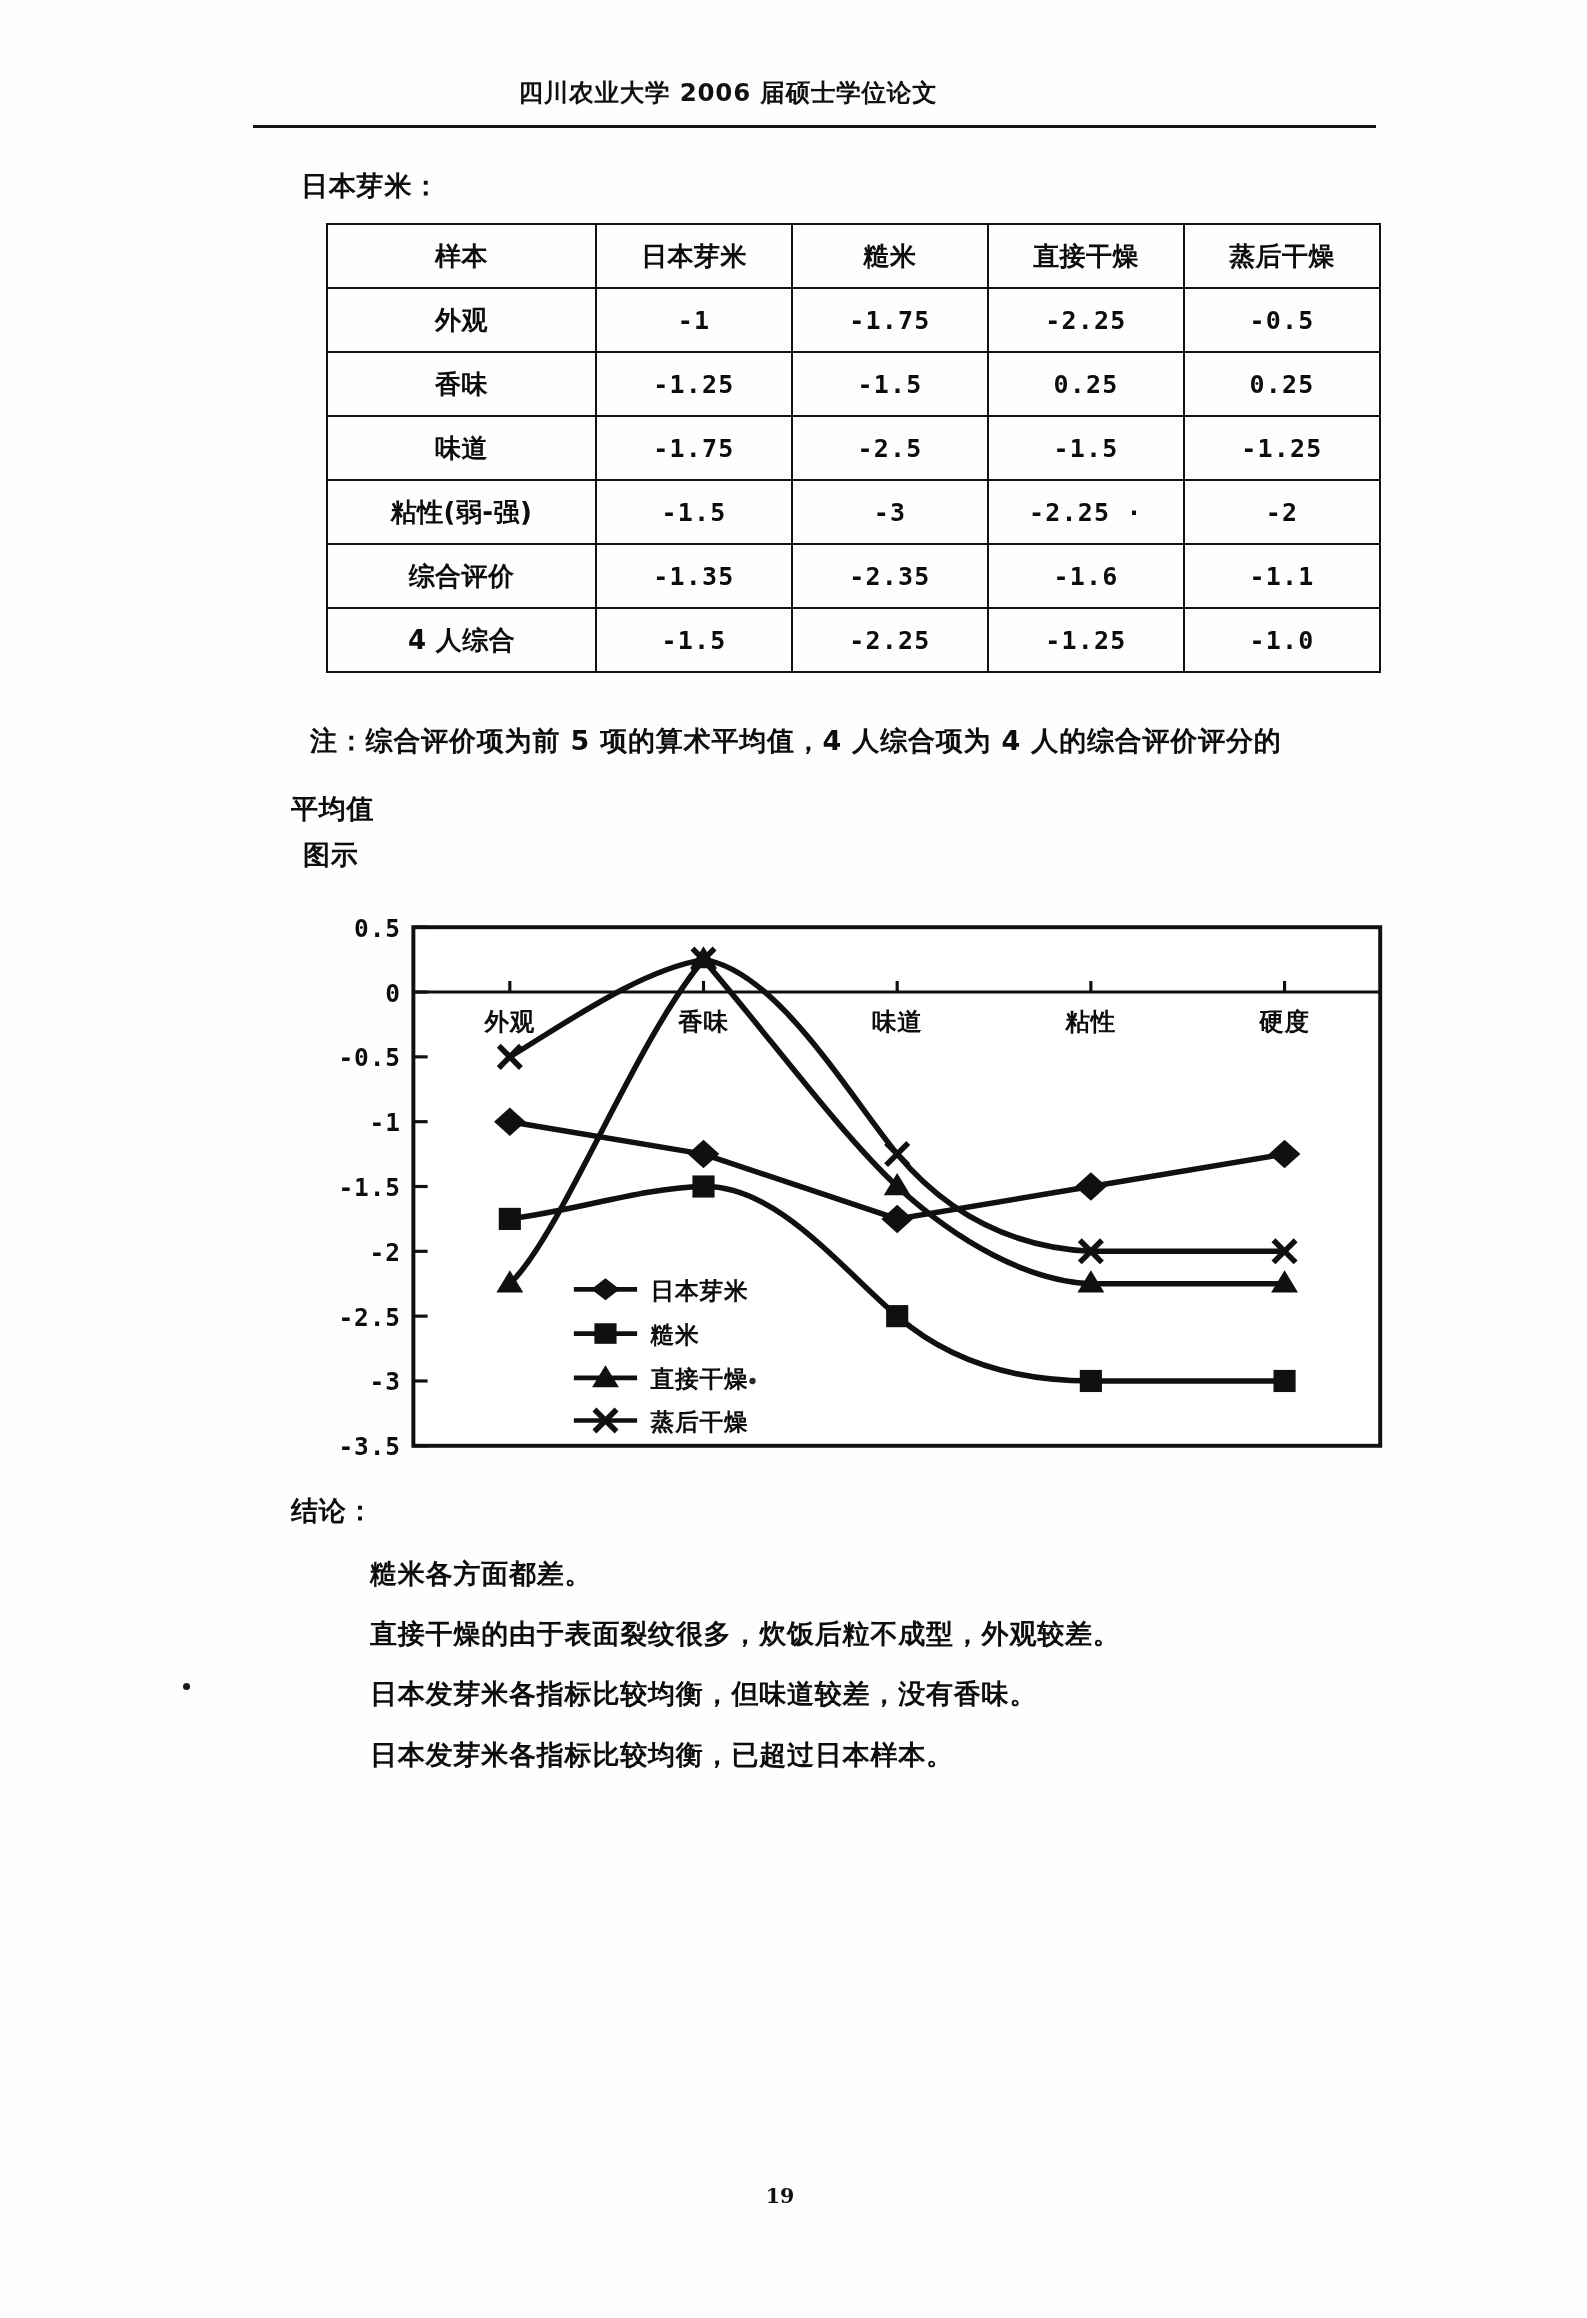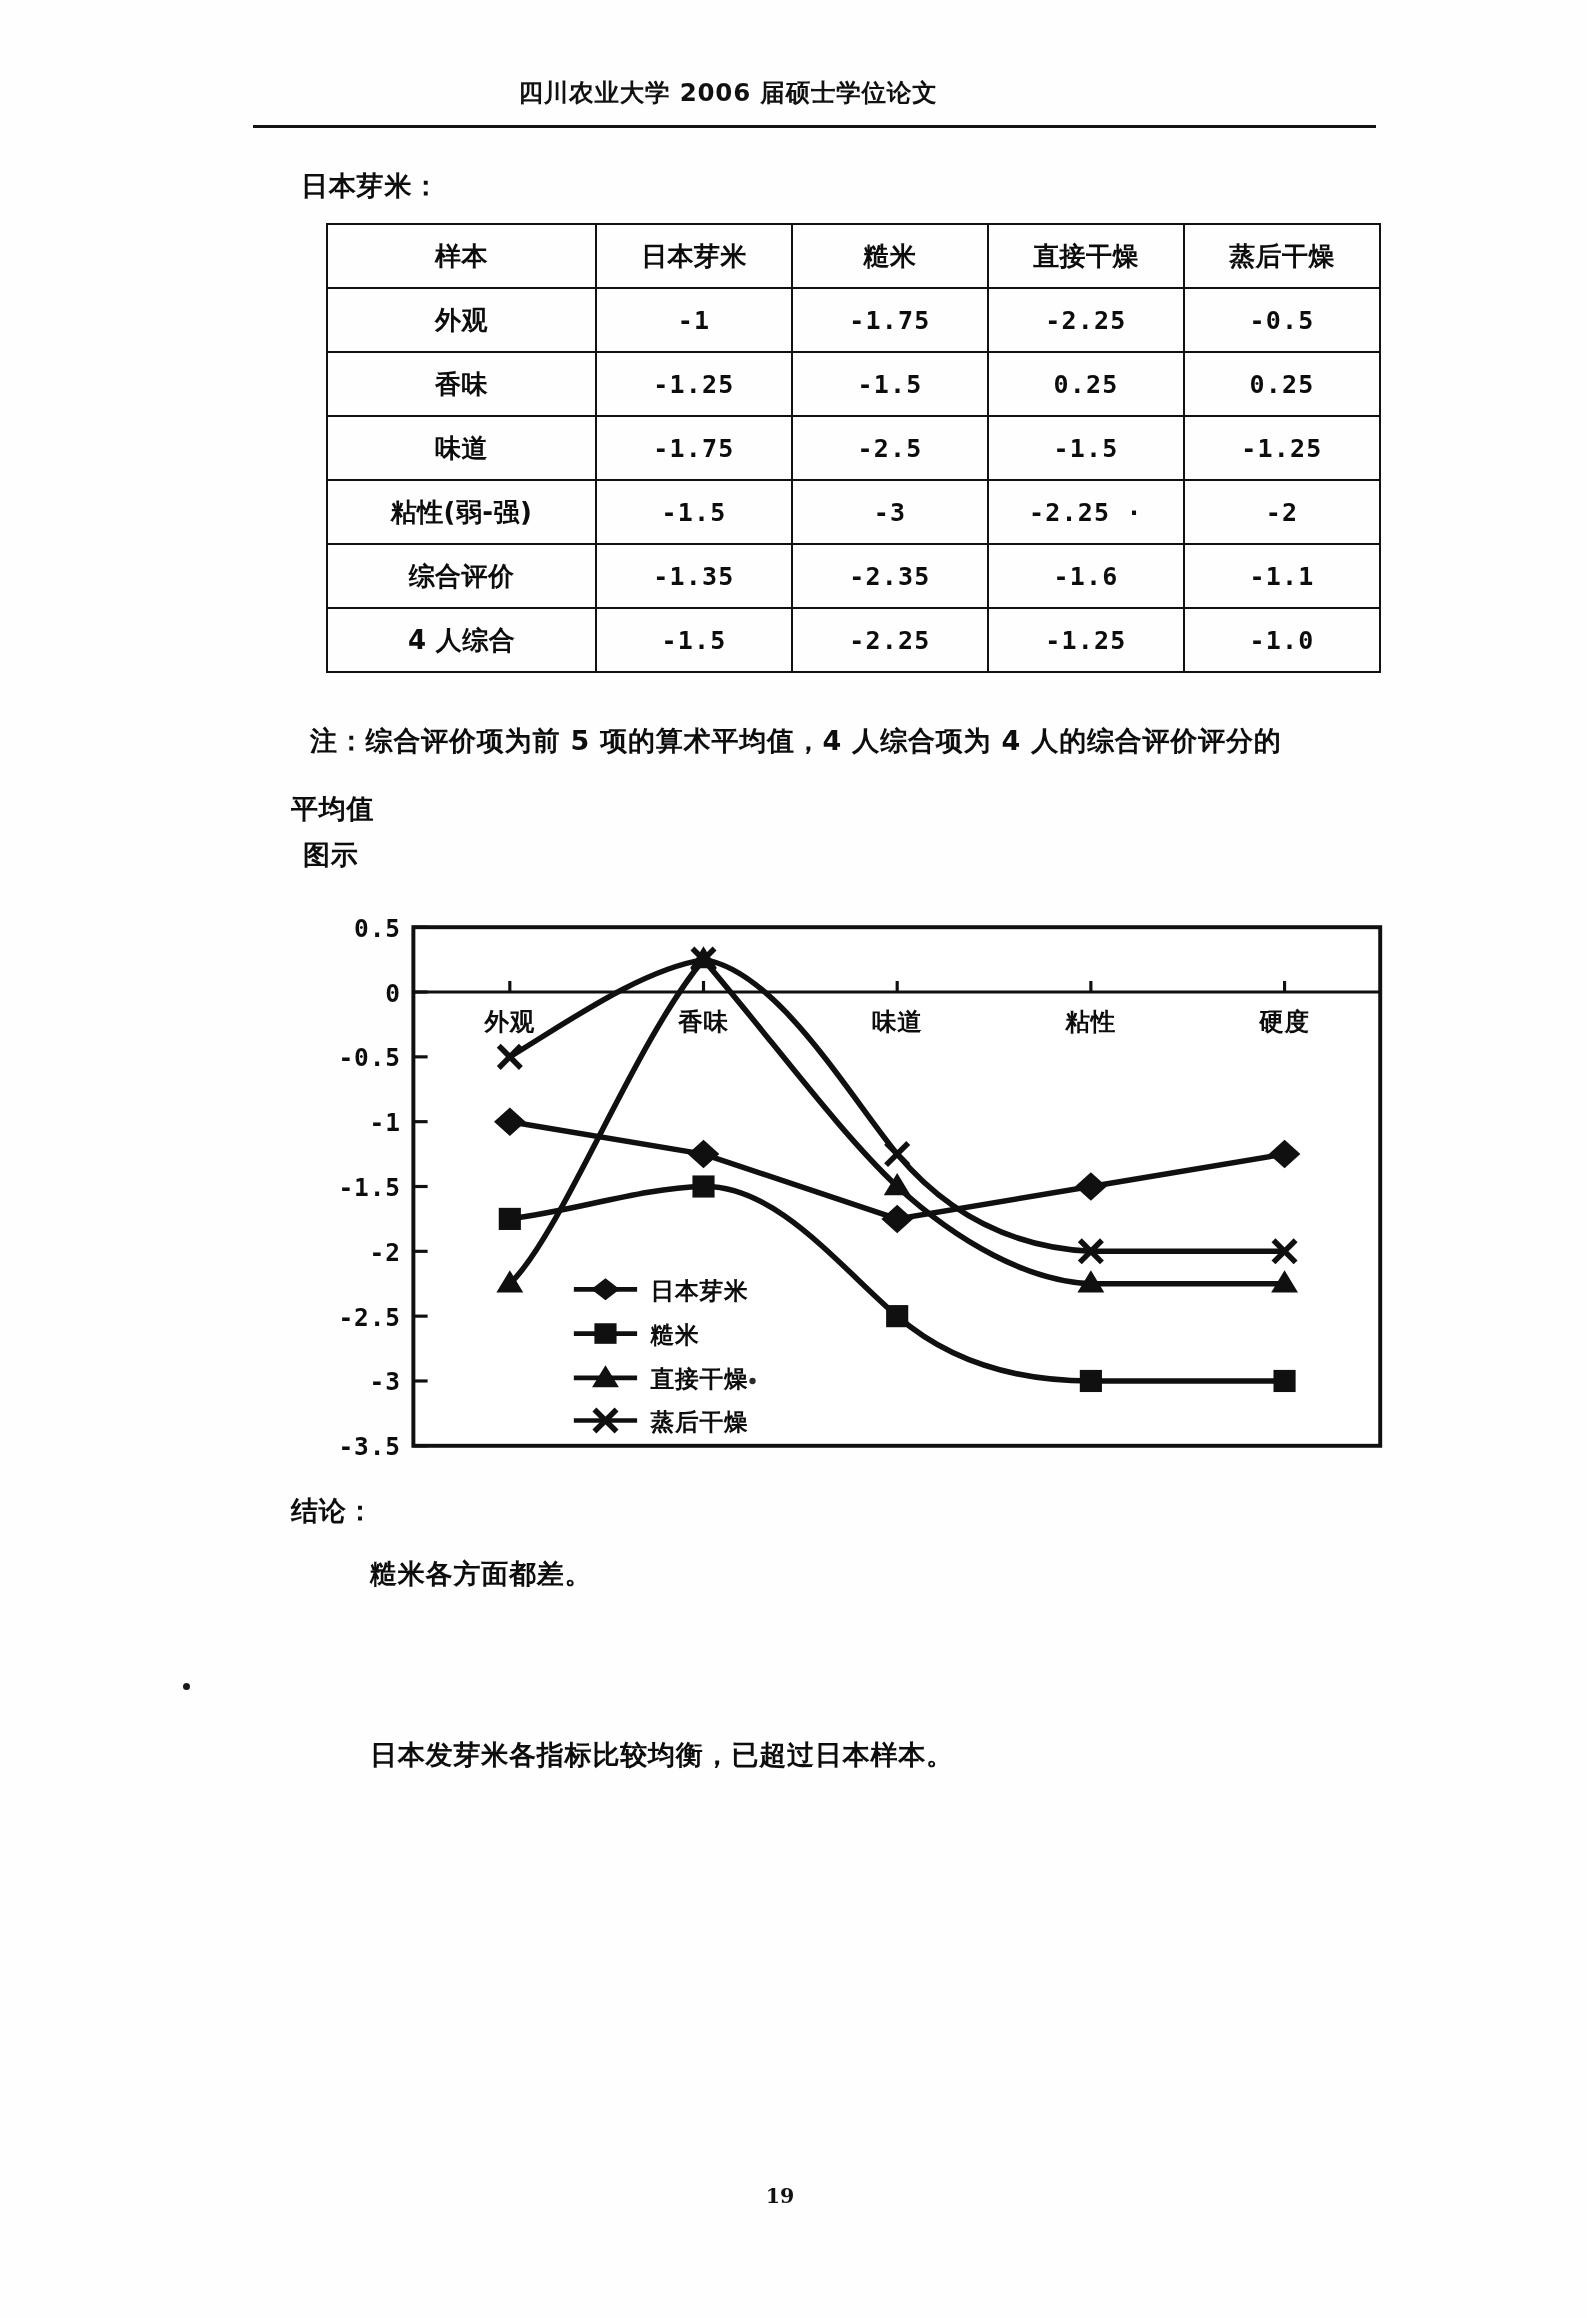--- a/index.html
+++ b/index.html
@@ -355,20 +355,22 @@
         <text class="legtext" x="442" y="678">蒸后干燥</text>
       </g>
 
       <circle cx="571" cy="616" r="4" fill="#2a2a2a"></circle>
     </svg>
   </div>
 
   <div class="btext jielun">结论：</div>
 
   <div class="concl c1">糙米各方面都差。</div>
+  <div class="concl c2">直接干燥的由于表面裂纹很多，炊饭后粒不成型，外观较差。</div>
+  <div class="concl c3">日本发芽米各指标比较均衡，但味道较差，没有香味。</div>
   <div class="concl c4">日本发芽米各指标比较均衡，已超过日本样本。</div>
 
   <div class="speck" style="left:183px; top:1683px; width:7.1px; height:7.1px;"></div>
 
   <div class="pagenum">19</div>
 
 </div>
 
 
 </body></html>

